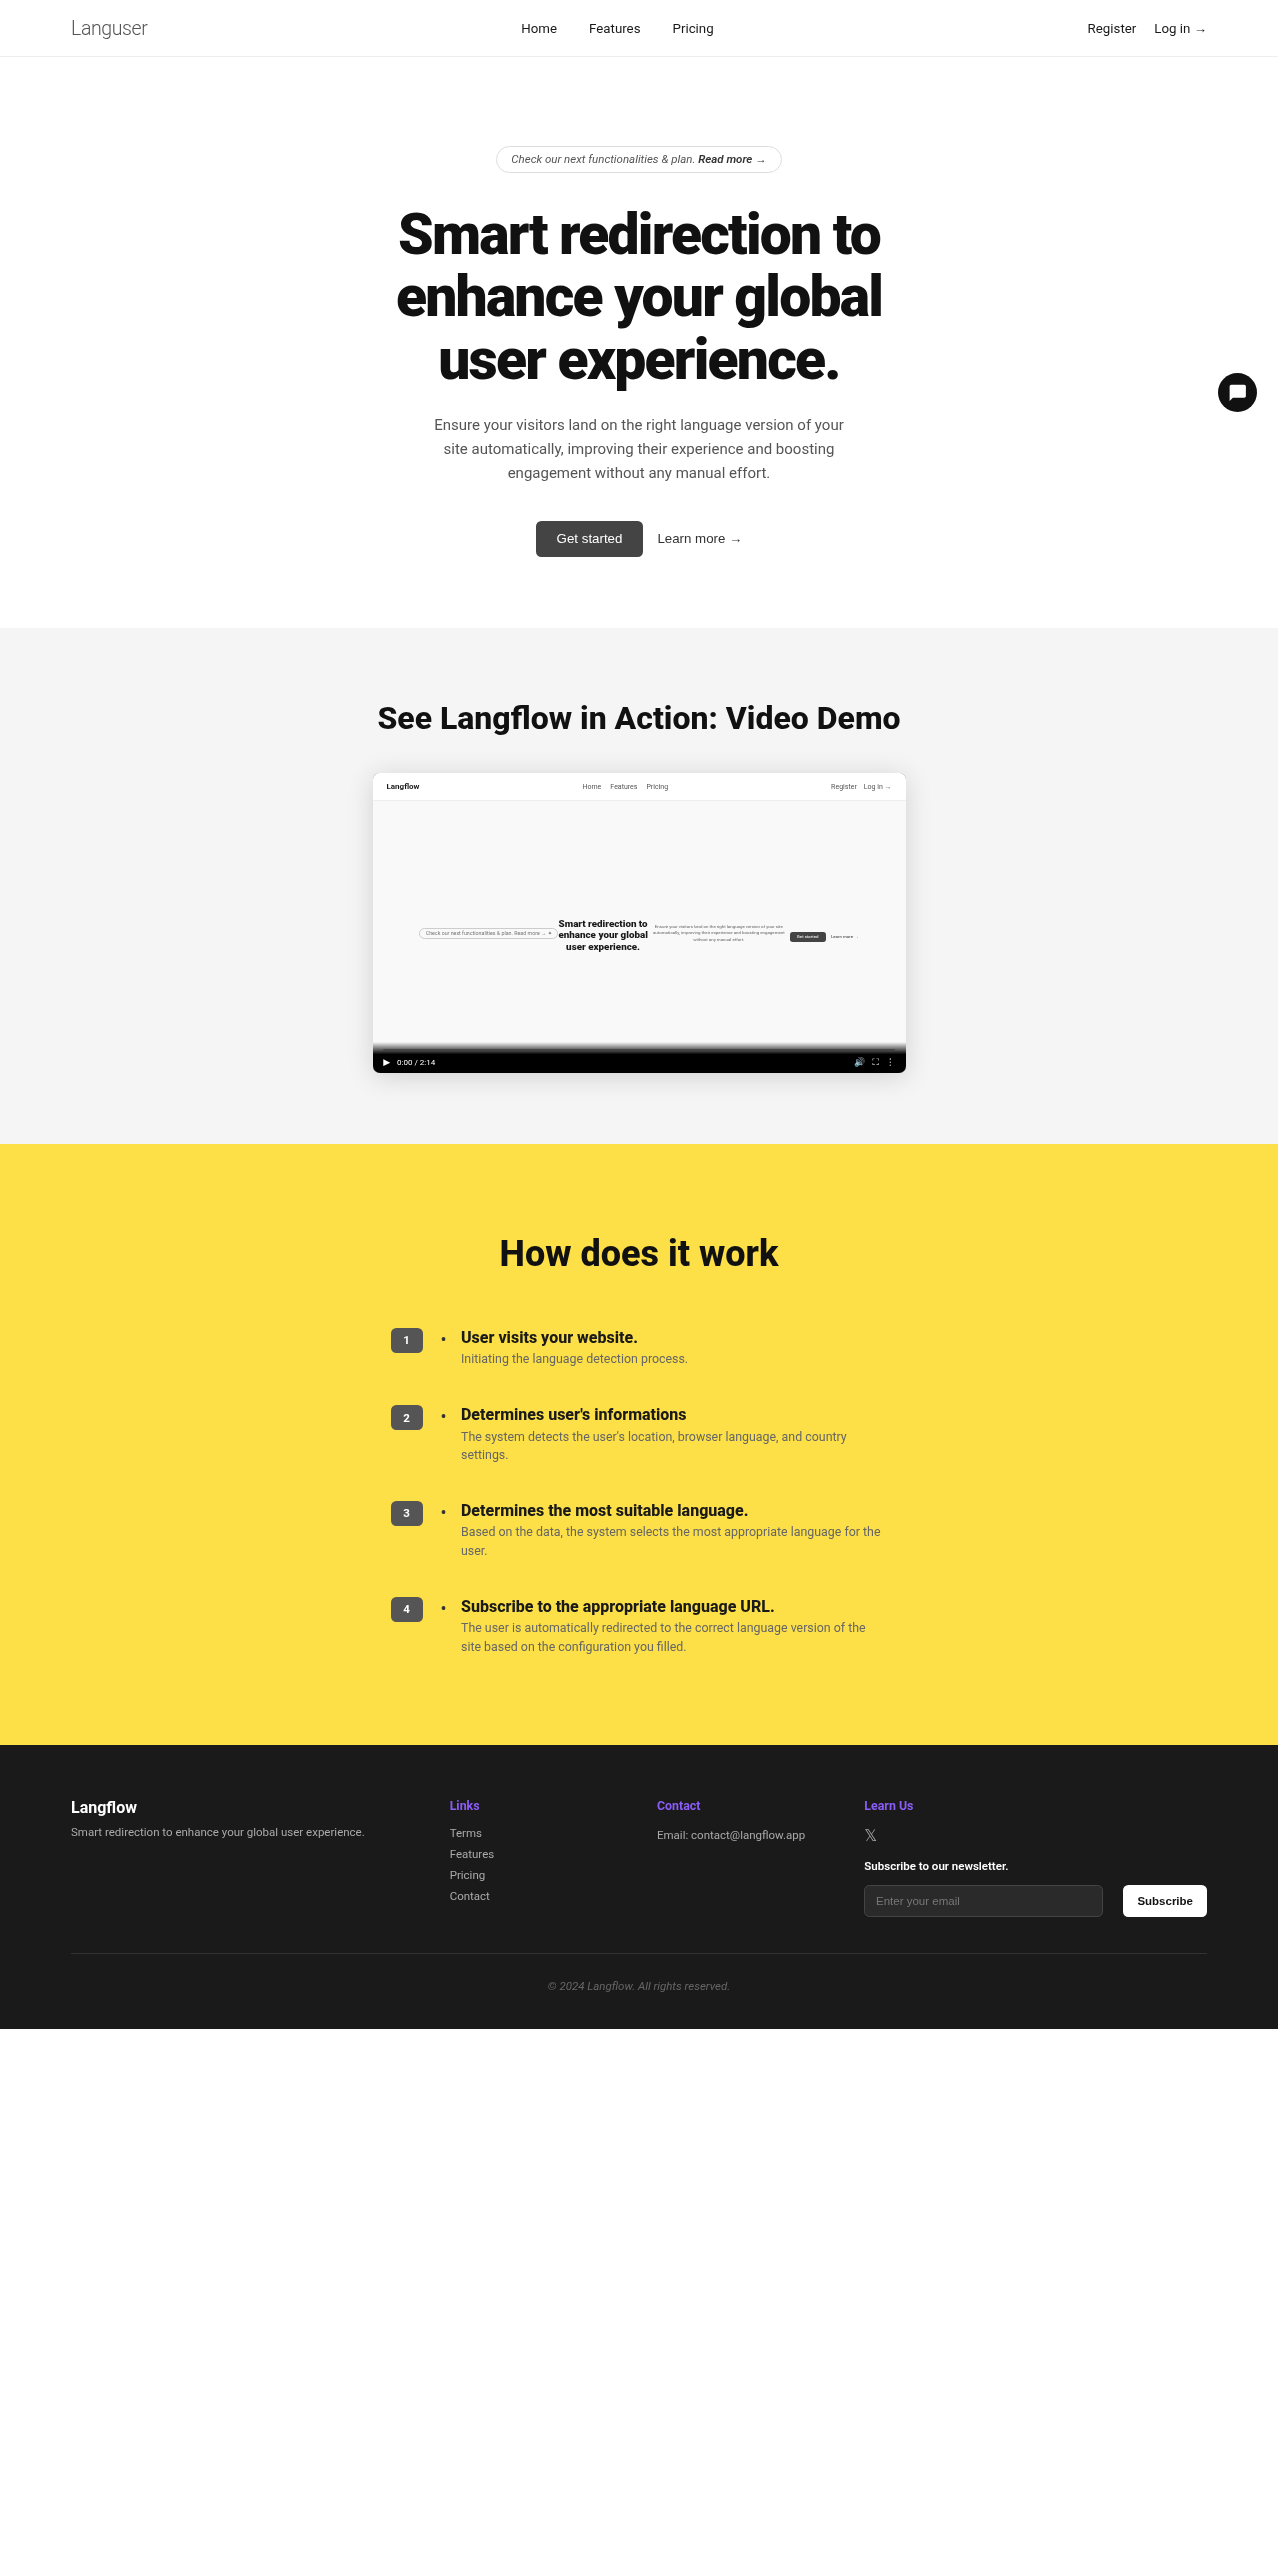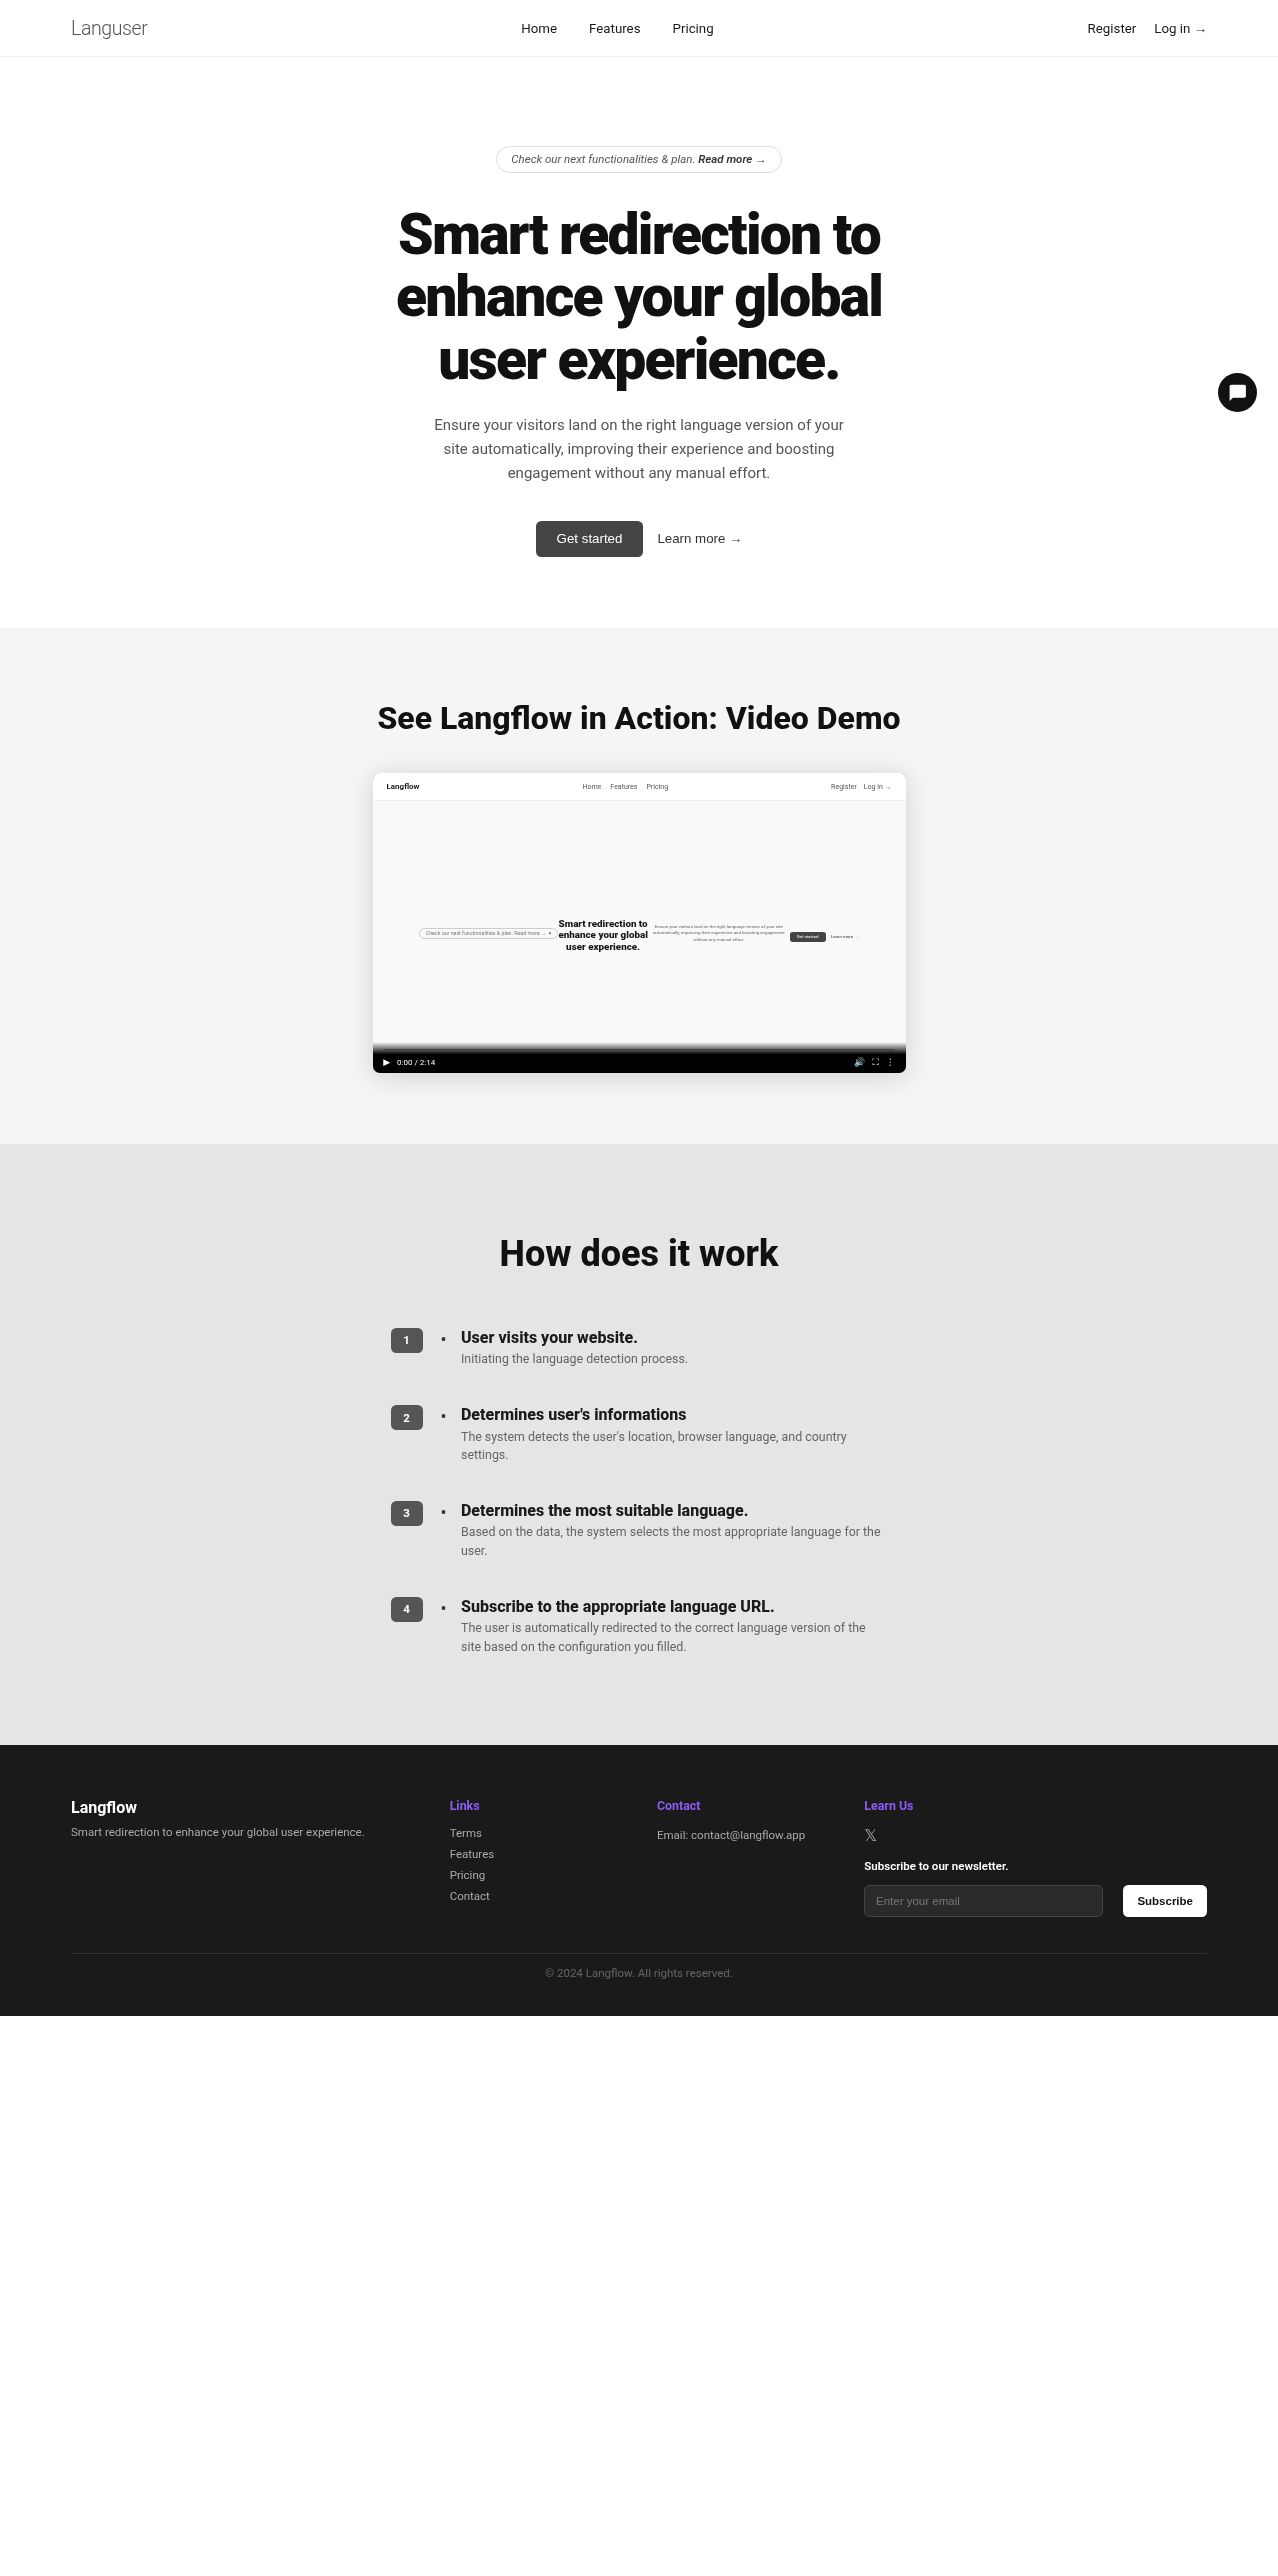--- a/index.html
+++ b/index.html
@@ -103,21 +103,21 @@
     
     .chat-bubble {
       position: fixed; right: 21px; top: 373px;
       width: 39px; height: 39px; background: #111; border-radius: 50%;
       display: flex; align-items: center; justify-content: center;
       cursor: pointer; z-index: 200;
     }
     .chat-bubble svg { width: 19.5px; height: 19.5px; fill: #fff; }
 
     
-    .how-section { padding: 89px 18px; background: #e5e5e5; }
+    .how-section { padding: 89px 18px; background: #fde047; }
     .how-section h2 {
       text-align: center; font-size: 36px; font-weight: 800;
       margin-bottom: 53px; color: #111;
     }
     .steps { max-width: 497px; margin: 0 auto; display: flex; flex-direction: column; gap: 36px; }
     .step { display: flex; align-items: flex-start; gap: 18px; }
     .step-number {
       min-width: 32px; height: 25px; background: #555; color: #fff;
       border-radius: 5.3px; display: flex; align-items: center; justify-content: center;
       font-size: 11.5px; font-weight: 700; flex-shrink: 0;
@@ -144,22 +144,22 @@
     .newsletter-input {
       flex: 1; padding: 9px 10.7px; border-radius: 5.3px; border: 0.9px solid #444;
       background: #2a2a2a; color: #fff; font-size: 11.5px;
     }
     .newsletter-input::placeholder { color: #777; }
     .newsletter-btn {
       background: #fff; color: #111; border: none; border-radius: 5.3px;
       padding: 9px 14px; font-size: 11.5px; font-weight: 600; cursor: pointer;
     }
     .footer-bottom {
-      border-top: 0.9px solid #333; padding-top: 12px;
-      text-align: center; font-size: 11.5px; color: #666;
+      border-top: 0.9px solid #333; padding-top: 25px;
+      text-align: center; font-size: 11.5px; color: #666; font-style: italic;
     }
   </style>
 </head>
 <body>
 
 <nav>
   <div class="nav-logo">
     <span>Lang<span>user</span></span>
   </div>
   <div class="nav-links">

